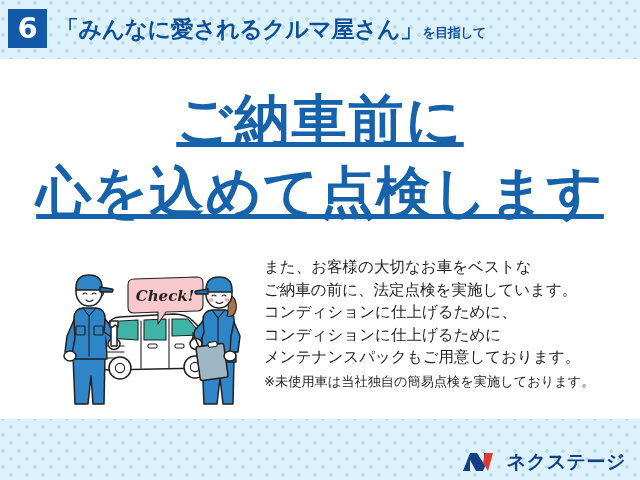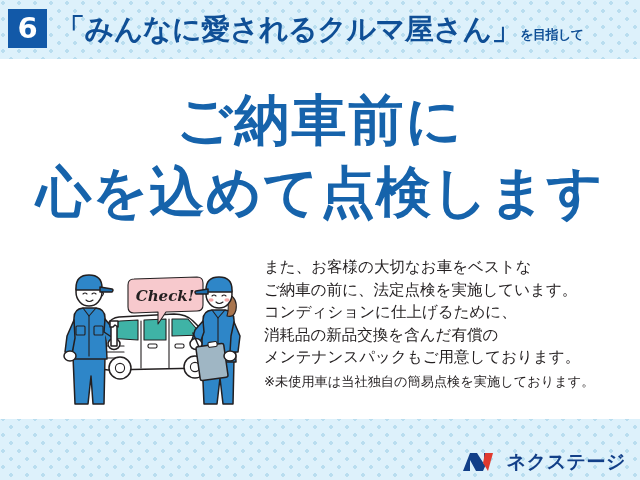--- a/index.html
+++ b/index.html
@@ -48,21 +48,21 @@
   #header-title {
     position: absolute;
     left: 56px; top: 10px;
     height: 38px;
     line-height: 38px;
     white-space: nowrap;
     color: #0f4f96;
     font-weight: bold;
   }
   #header-title .big {
-    font-size: 29px;
+    font-size: 23px;
     letter-spacing: -0.5px;
     margin-top: 44px;
   }
   #header-title .small {
     font-size: 13px;
     letter-spacing: -0.5px;
   }
 
   
   #card {
@@ -75,20 +75,21 @@
 
   
   #headline {
     position: absolute;
     left: 0; top: 25px;
     width: 640px;
     text-align: center;
     color: #1663ab;
     font-weight: bold;
     font-family: "DejaVu Sans", sans-serif;
+    text-decoration: underline;
   }
   #headline .l1 {
     display: block;
     font-size: 55px;
     line-height: 72px;
     letter-spacing: 2px;
   }
   #headline .l2 {
     display: block;
     font-size: 55px;
@@ -162,21 +163,21 @@
 
     <div id="headline">
       <span class="l1">ご納車前に</span>
       <span class="l2">心を込めて点検します</span>
     </div>
 
     <div id="body-copy">
       <span class="line">また、お客様の大切なお車をベストな</span>
       <span class="line">ご納車の前に、法定点検を実施しています。</span>
       <span class="line">コンディションに仕上げるために、</span>
-      <span class="line">消耗品の新品交換を含んだ有償の</span>
+      <span class="line">コンディションに仕上げるために</span>
       <span class="line">メンテナンスパックもご用意しております。</span>
       <span class="note">※未使用車は当社独自の簡易点検を実施しております。</span>
     </div>
 
     <div id="illustration">
       <svg width="200" height="145" viewBox="0 0 200 145">
         <defs>
           <style>
             .ln { fill:none; stroke:#231f20; stroke-width:1.5; stroke-linecap:round; stroke-linejoin:round; }
             .lnt { fill:none; stroke:#231f20; stroke-width:1.1; stroke-linecap:round; stroke-linejoin:round; }

